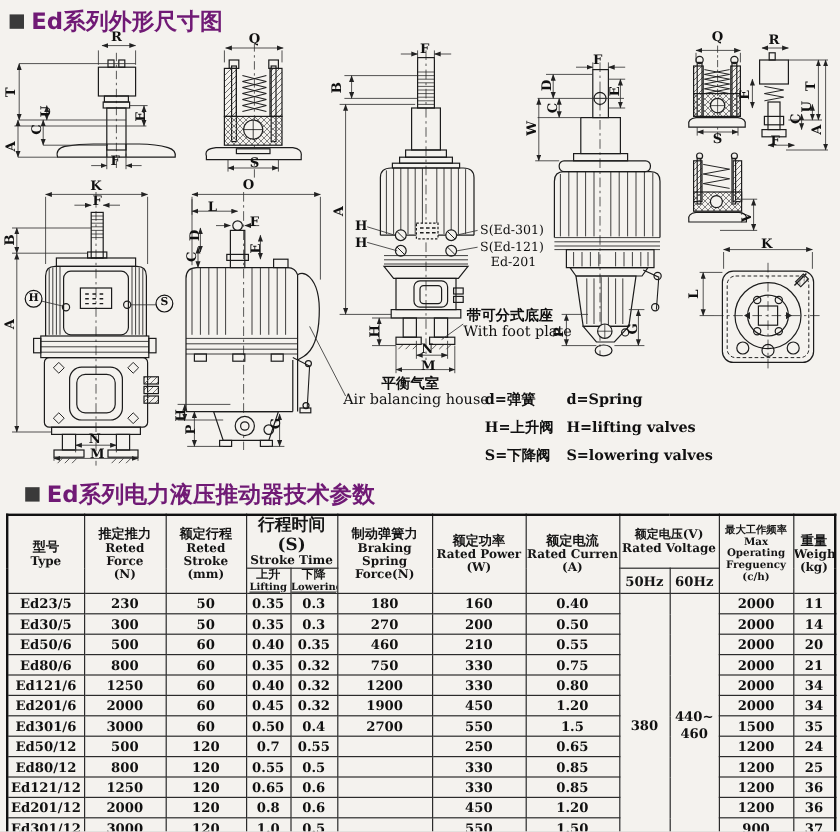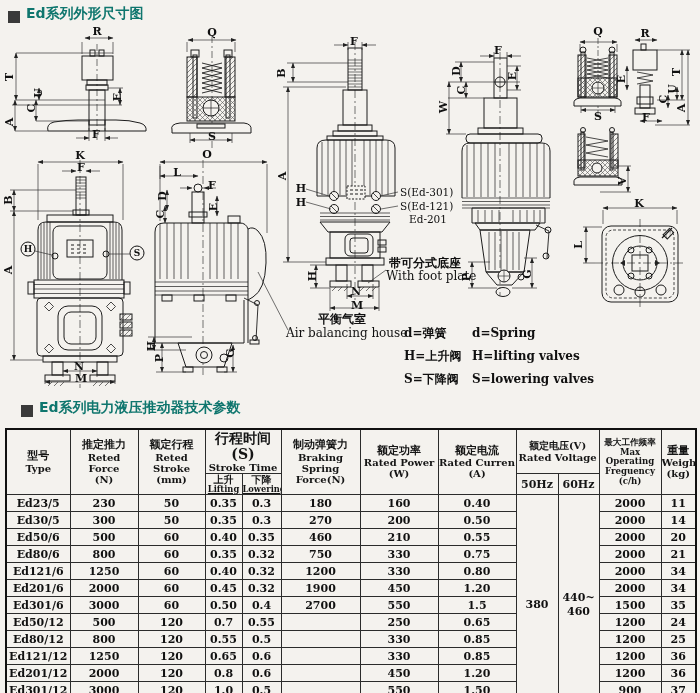--- a/index.html
+++ b/index.html
@@ -1,19 +1,19 @@
 <!DOCTYPE html>
 <html><head>
 <meta charset="utf-8">
 <style>
   html,body{margin:0;padding:0;background:#d8d6d2;}
   #sheet{position:relative;width:700px;height:693px;background:#f4f2ee;overflow:hidden;
          font-family:"DejaVu Serif",serif;color:#151515;}
   .title{position:absolute;font-family:"DejaVu Sans",sans-serif;font-weight:bold;
-         font-size:14px;color:#0f766e;white-space:nowrap;display:flex;align-items:flex-end;gap:6px;}
+         font-size:19px;color:#701a75;white-space:nowrap;display:flex;align-items:center;gap:6px;}
   .title .sq{display:inline-block;width:12px;height:12px;background:#3a3a3a;}
   #t1{left:8px;top:5px;}
   #t2{left:8px;top:399px;padding-left:13px;}
   #dwg{position:absolute;left:0;top:0;width:700px;height:400px;}
   #labels{position:absolute;left:0;top:0;width:700px;height:400px;pointer-events:none;}
   .dl{position:absolute;font-family:"DejaVu Serif",serif;font-size:11px;font-weight:600;
       color:#101010;white-space:nowrap;transform:translate(-50%,-50%);line-height:1;}
   .dl.r{transform:translate(-50%,-50%) rotate(-90deg);}
   .dl.la{transform:translate(0,-50%);}
   .dl.sm{font-size:10.5px;font-weight:500;}

